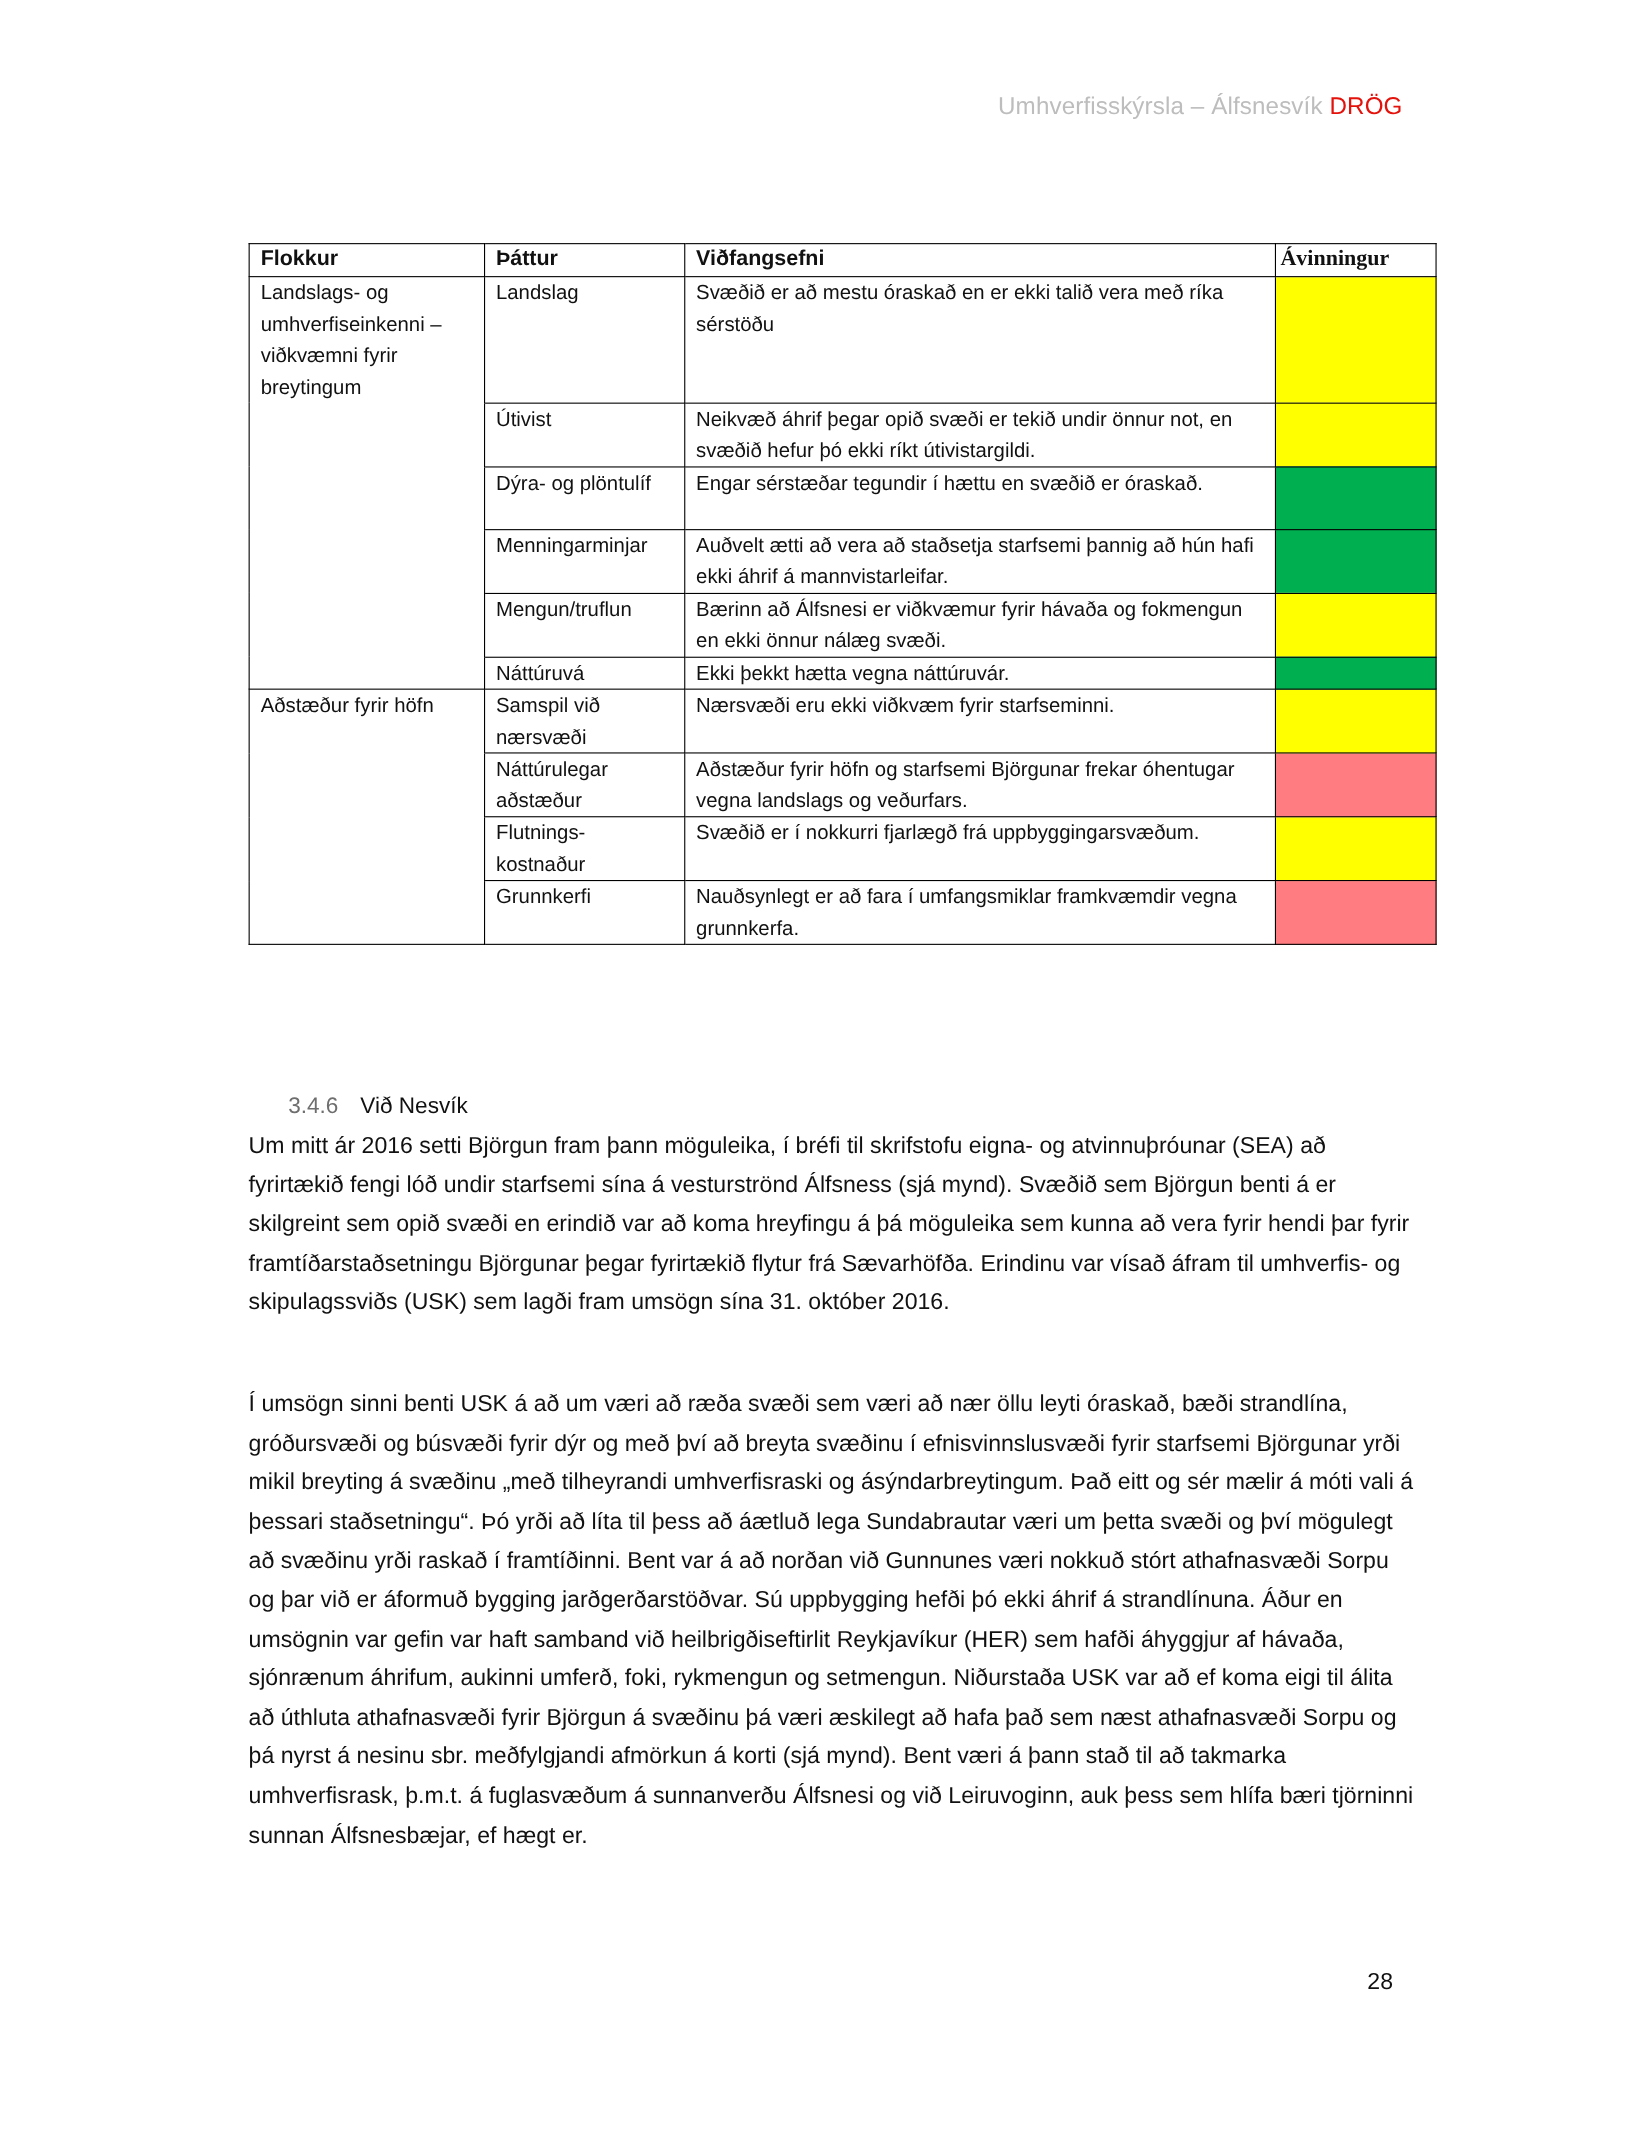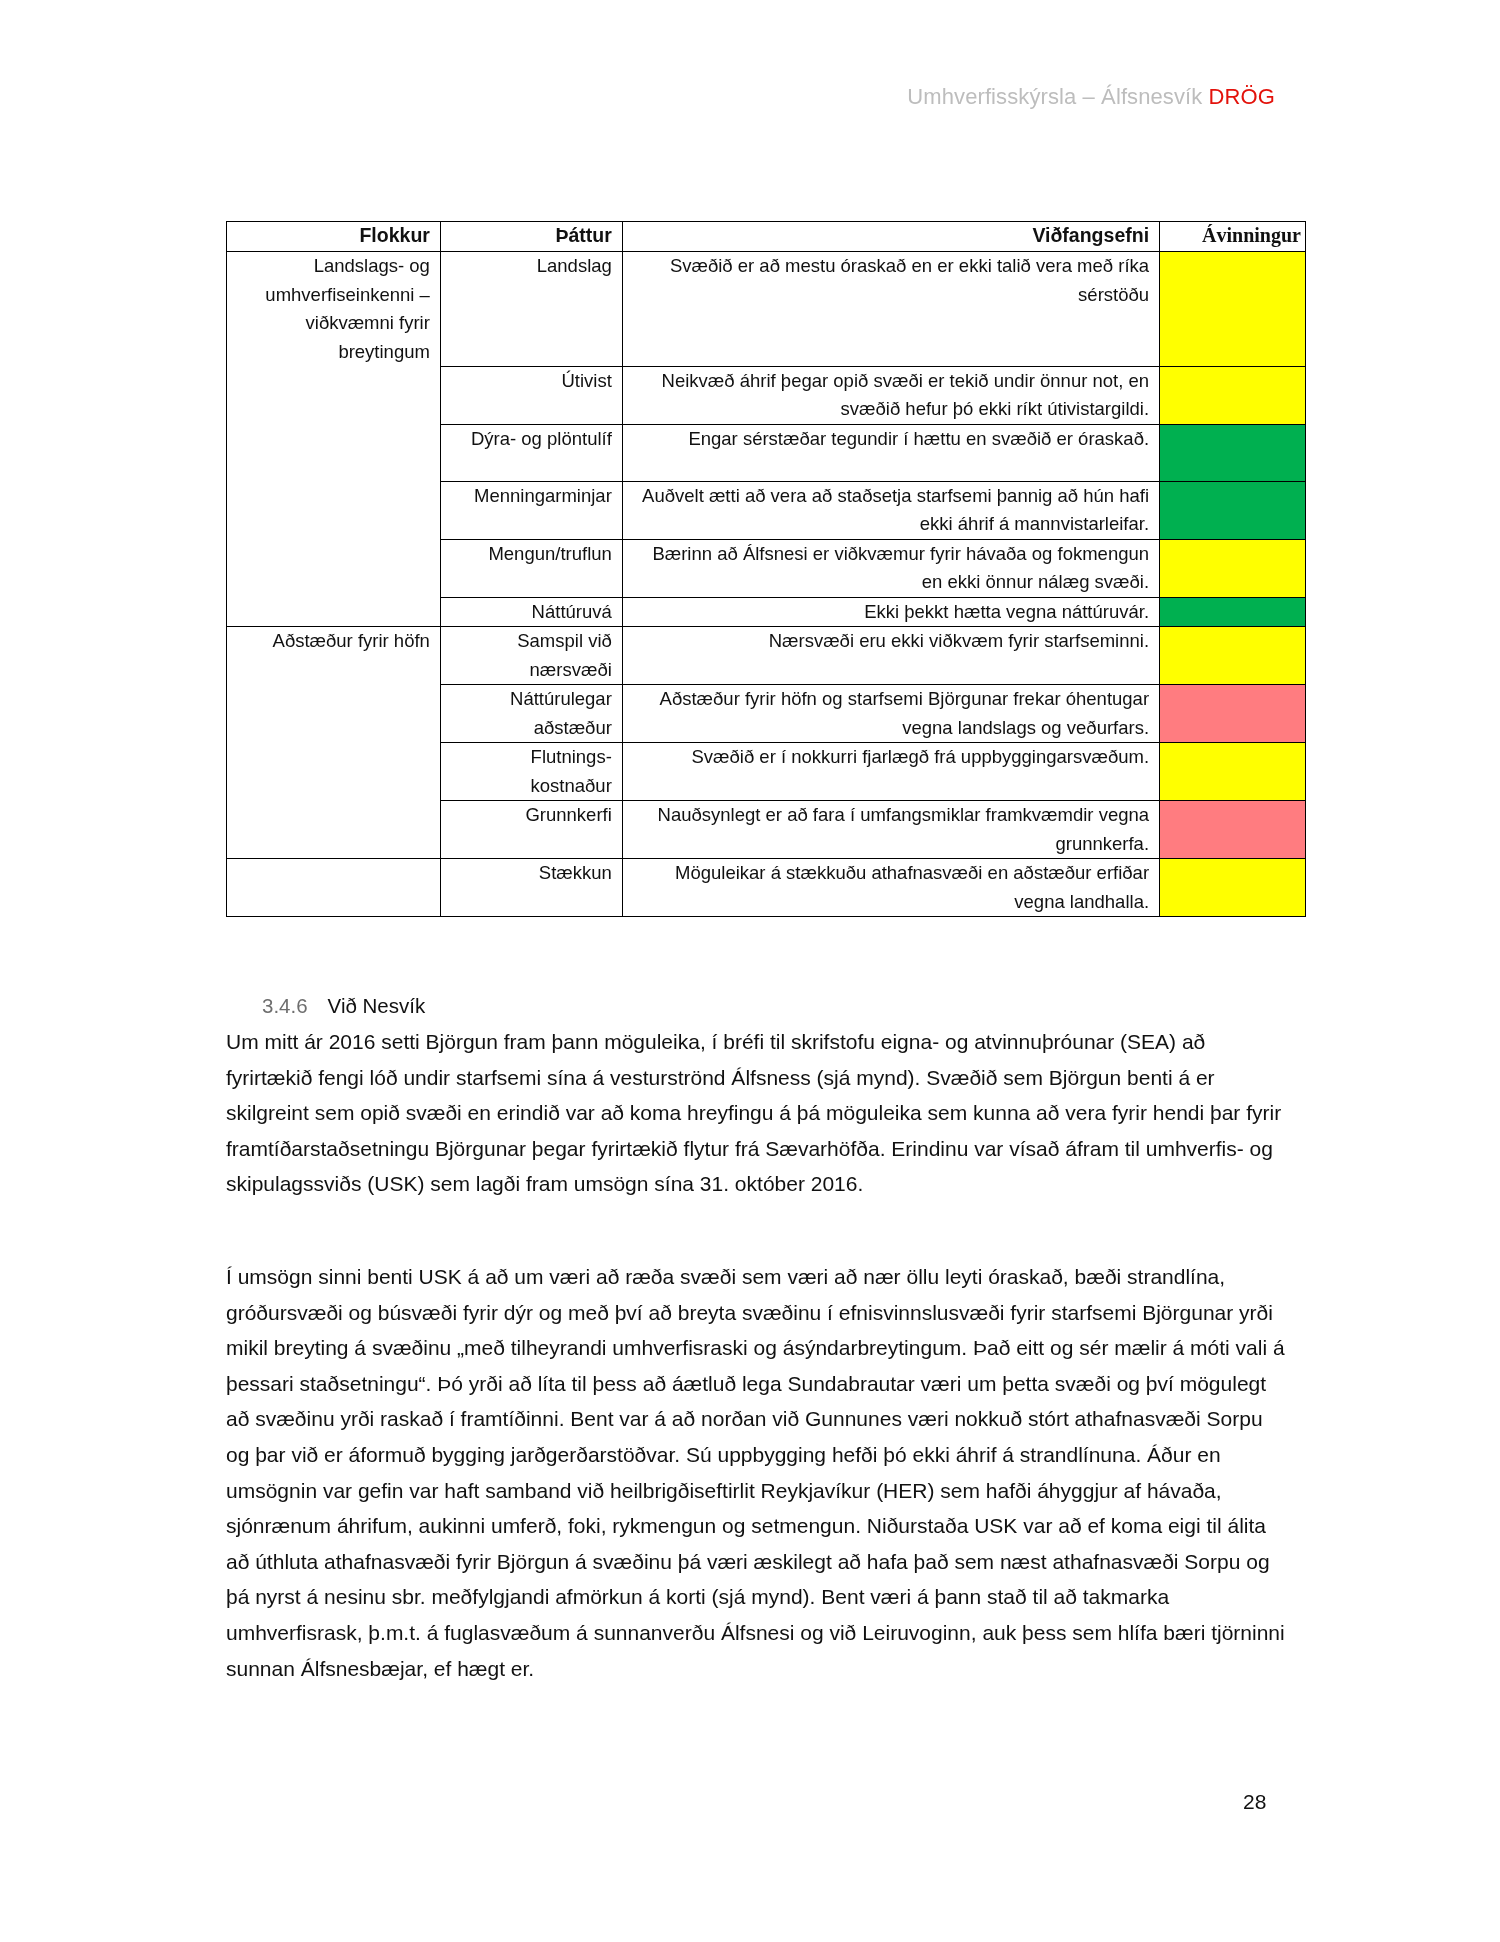--- a/index.html
+++ b/index.html
@@ -3,21 +3,21 @@
 <meta charset="utf-8">
 <style>
   html, body { margin: 0; padding: 0; background: #ffffff; }
   body { width: 1500px; height: 1942px; position: relative; overflow: hidden;
          font-family: "Liberation Sans", "DejaVu Sans", sans-serif; color: #111; }
   .header { position: absolute; top: 84px; right: 225px; font-size: 22px; font-weight: normal;
             color: #bdbdbd; letter-spacing: 0.1px; }
   .header .draft { color: #e3120b; }
   table.eval { position: absolute; left: 226px; top: 221px; width: 1080px; border-collapse: collapse;
                font-size: 18.5px; line-height: 28.5px; }
-  table.eval th, table.eval td { border: 1.5px solid #000; vertical-align: top; padding: 0 10px; text-align: right; }
+  table.eval th, table.eval td { border: 1.5px solid #000; vertical-align: top; padding: 0 10px; text-align: left; }
   table.eval th { font-weight: bold; height: 29px; line-height: 27px; font-size: 19.5px; }
   table.eval th.rating-head { font-family: Liberation Serif, serif; font-size: 20px; padding: 0 4px; }
   table.eval td.cat { border-bottom: none; border-top: none; }
   table.eval td.cat.first { border-top: 1.5px solid #000; }
   table.eval td.cat.last { border-bottom: 1.5px solid #000; }
   table.eval td.rating { padding: 0; }
   .col-cat { width: 214px; } .col-factor { width: 182px; } .col-topic { width: 538px; } .col-rating { width: 146px; }
   .section-heading { position: absolute; left: 226px; top: 994px; font-size: 20.5px; }
   .section-heading .num { color: #6e6e6e; margin-right: 20px; padding-left: 36px; }
   .para { position: absolute; left: 226px; width: 1060px; font-size: 21px; line-height: 35.6px; margin: 0; }
@@ -102,26 +102,20 @@
       <td>Flutnings-kostnaður</td>
       <td>Svæðið er í nokkurri fjarlægð frá uppbyggingarsvæðum.</td>
       <td class="rating" style="background:#FFFF00"></td>
     </tr>
     <tr style="height:58px">
       <td class="cat last"></td>
       <td>Grunnkerfi</td>
       <td>Nauðsynlegt er að fara í umfangsmiklar framkvæmdir vegna grunnkerfa.</td>
       <td class="rating" style="background:#FF7C80"></td>
     </tr>
-    <tr style="height:58px">
-      <td class="cat first last"></td>
-      <td>Stækkun</td>
-      <td>Möguleikar á stækkuðu athafnasvæði en aðstæður erfiðar vegna landhalla.</td>
-      <td class="rating" style="background:#FFFF00"></td>
-    </tr>
   </tbody>
 </table>
 
 <div class="section-heading">
   <span class="num">3.4.6</span><span>Við Nesvík</span>
 </div>
 
 <p class="para p1">Um mitt ár 2016 setti Björgun fram þann möguleika, í bréfi til skrifstofu eigna- og atvinnuþróunar (SEA) að fyrirtækið fengi lóð undir starfsemi sína á vesturströnd Álfsness (sjá mynd). Svæðið sem Björgun benti á er skilgreint sem opið svæði en erindið var að koma hreyfingu á þá möguleika sem kunna að vera fyrir hendi þar fyrir framtíðarstaðsetningu Björgunar þegar fyrirtækið flytur frá Sævarhöfða. Erindinu var vísað áfram til umhverfis- og skipulagssviðs (USK) sem lagði fram umsögn sína 31. október 2016.</p>
 <p class="para p2">Í umsögn sinni benti USK á að um væri að ræða svæði sem væri að nær öllu leyti óraskað, bæði strandlína, gróðursvæði og búsvæði fyrir dýr og með því að breyta svæðinu í efnisvinnslusvæði fyrir starfsemi Björgunar yrði mikil breyting á svæðinu „með tilheyrandi umhverfisraski og ásýndarbreytingum. Það eitt og sér mælir á móti vali á þessari staðsetningu“. Þó yrði að líta til þess að áætluð lega Sundabrautar væri um þetta svæði og því mögulegt að svæðinu yrði raskað í framtíðinni. Bent var á að norðan við Gunnunes væri nokkuð stórt athafnasvæði Sorpu og þar við er áformuð bygging jarðgerðarstöðvar. Sú uppbygging hefði þó ekki áhrif á strandlínuna. Áður en umsögnin var gefin var haft samband við heilbrigðiseftirlit Reykjavíkur (HER) sem hafði áhyggjur af hávaða, sjónrænum áhrifum, aukinni umferð, foki, rykmengun og setmengun. Niðurstaða USK var að ef koma eigi til álita að úthluta athafnasvæði fyrir Björgun á svæðinu þá væri æskilegt að hafa það sem næst athafnasvæði Sorpu og þá nyrst á nesinu sbr. meðfylgjandi afmörkun á korti (sjá mynd). Bent væri á þann stað til að takmarka umhverfisrask, þ.m.t. á fuglasvæðum á sunnanverðu Álfsnesi og við Leiruvoginn, auk þess sem hlífa bæri tjörninni sunnan Álfsnesbæjar, ef hægt er.</p>
 

